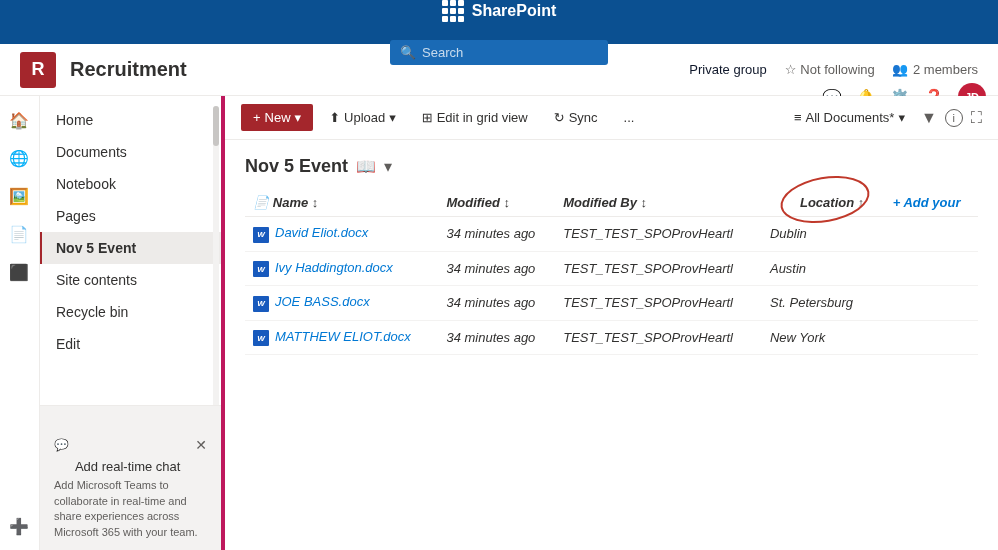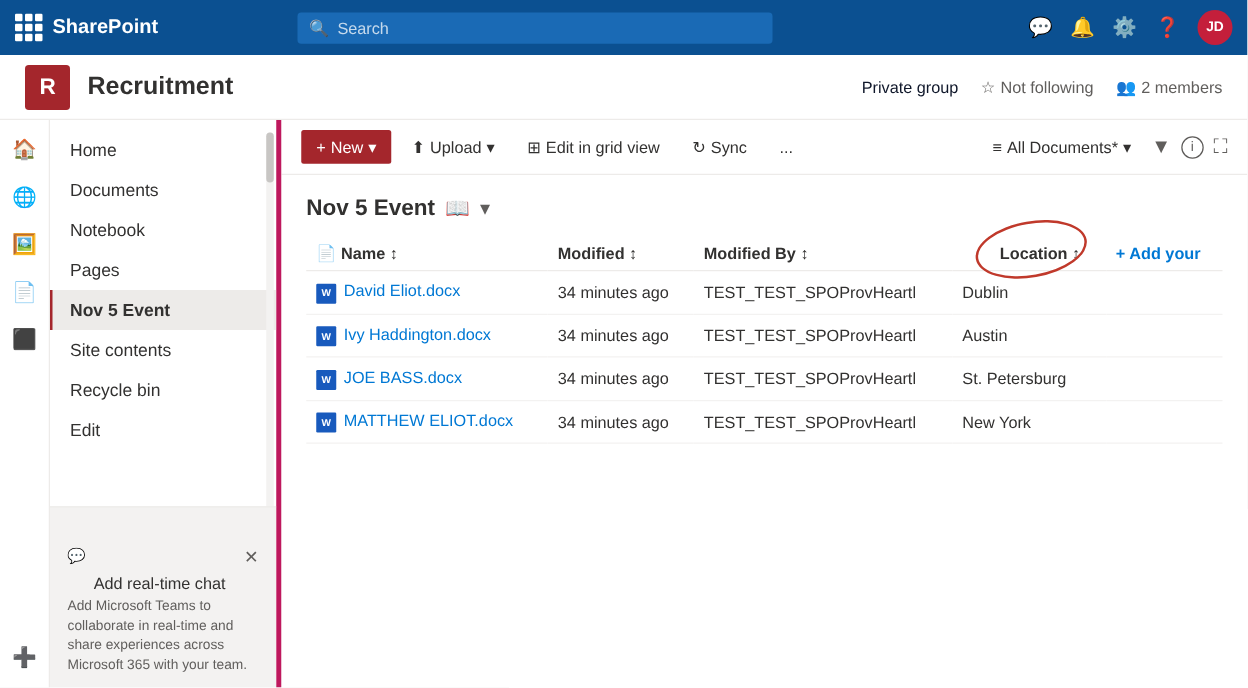--- a/index.html
+++ b/index.html
@@ -7,20 +7,21 @@
     body { width: 998px; height: 550px; overflow: hidden; background: #f3f2f1; }
 
     
     .topbar {
       display: flex;
       align-items: center;
       background: #0b5091;
       height: 44px;
       padding: 0 12px;
       gap: 18px;
+      flex-direction: column;
     }
     .topbar-logo {
       display: flex;
       align-items: center;
       gap: 8px;
       color: white;
       font-size: 16px;
       font-weight: 600;
     }
     .waffle-icon {
@@ -231,21 +232,21 @@
       margin-bottom: 12px;
     }
     .doc-title {
       font-size: 18px;
       font-weight: 600;
       color: #323130;
     }
     .doc-title-icon { font-size: 16px; color: #605e5c; }
 
     
-    .doc-table { width: 100%; border-collapse: collapse; }
+    .doc-table { width: 100%; border-collapse: collapse; font-style: italic; }
     .doc-table th {
       text-align: left;
       font-size: 13px;
       font-weight: 600;
       color: #323130;
       padding: 6px 8px;
       border-bottom: 1px solid #edebe9;
       cursor: pointer;
       white-space: nowrap;
     }

